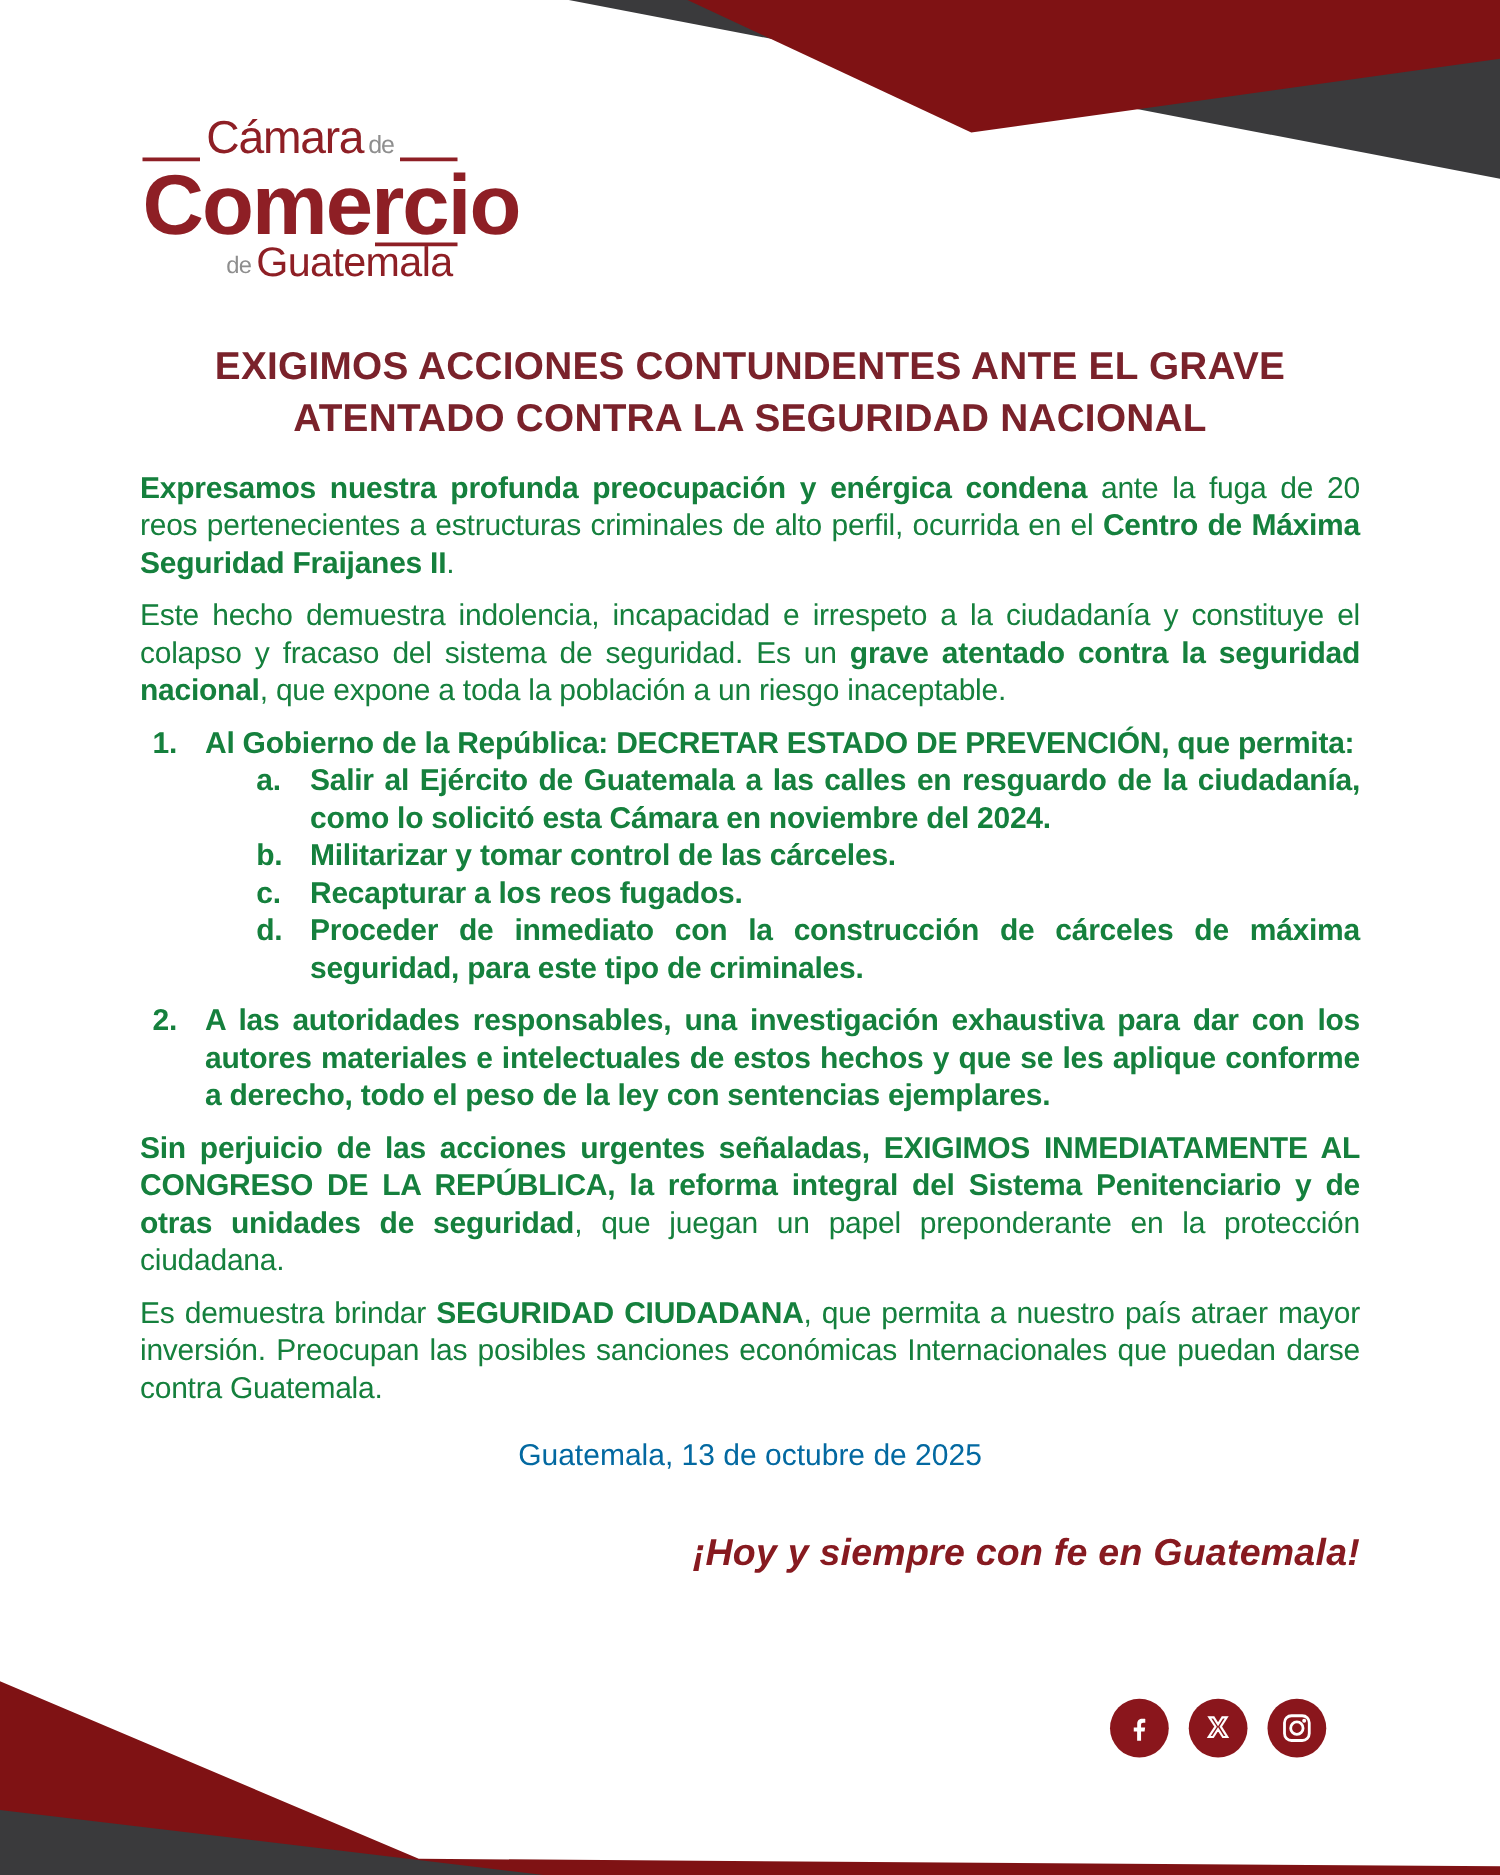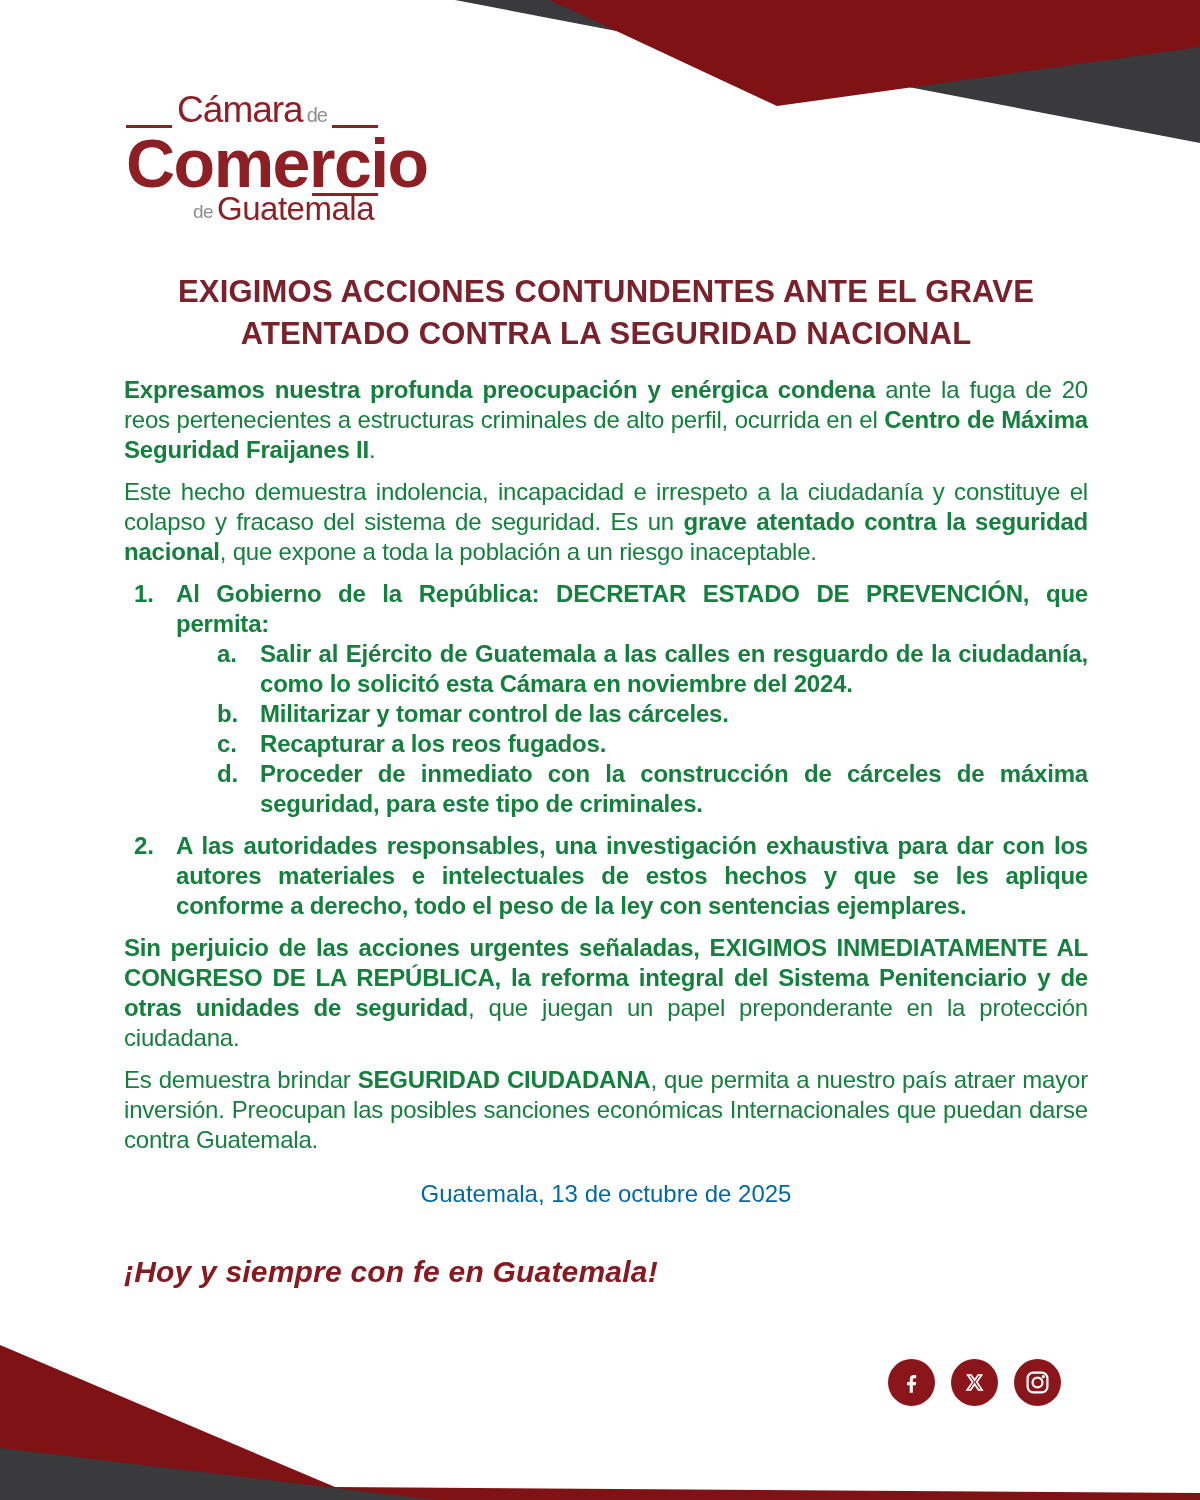--- a/index.html
+++ b/index.html
@@ -5,21 +5,21 @@
   html,body { margin:0; padding:0; background:#e8e8e8; }
   .page {
     position:relative; width:1200px; height:1500px; margin:0 auto;
     background:#ffffff; overflow:hidden;
     font-family:"Liberation Sans", sans-serif;
   }
   .deco { position:absolute; left:0; pointer-events:none; }
   .deco-top { top:0; }
   .deco-bottom { bottom:0; }
 
-  .content { position:absolute; left:112px; right:112px; top:0;margin-left:12px; }
+  .content { position:absolute; left:112px; right:112px; top:0; }
 
   
   .logo { margin-top:90px; margin-left:2px; width:252px; color:#8e1f25; }
   .logo-row1 { display:flex; align-items:flex-end; line-height:40px; }
   .logo-rule { flex:1; height:3px; background:#8e1f25; margin-bottom:7px; }
   .logo-row1 .logo-txt { padding:0 5px; font-size:37px; letter-spacing:-1px; white-space:nowrap; }
   .logo-de { font-size:20px; color:#8e8e8e; margin-left:4px; }
   .logo-row2 { font-size:68px; font-weight:bold; letter-spacing:-1.5px; line-height:56px; }
   .logo-row3 { position:relative; display:flex; justify-content:flex-end; align-items:flex-start;
                font-size:33px; letter-spacing:-0.5px; line-height:36px; padding-right:4px; }
@@ -42,21 +42,21 @@
   .li-group:last-child { margin-bottom:0; }
   .li-row { display:flex; }
   .li-marker { flex:0 0 52px; padding-left:10px; box-sizing:border-box; }
   .li-text { flex:1; text-align:justify; }
   .li-sub { margin-left:93px; }
   .li-sub .li-marker { flex:0 0 43px; padding-left:0; }
 
   
   .date { margin-top:24px; text-align:center; font-size:24px; line-height:30px; color:#0369a1; }
   .slogan {
-    margin-top:46px; text-align:left; color:#871a20;
+    margin-top:46px; text-align:right; color:#871a20;
     font-size:30px; line-height:34px; font-weight:bold; font-style:italic; letter-spacing:0.2px;
   }
 
   
   .social { position:absolute; left:888px; top:1359px; display:flex; gap:16px; }
   .icon-circle {
     width:47px; height:47px; border-radius:50%; background:#8a161c;
     display:flex; align-items:center; justify-content:center;
   }
 </style>

